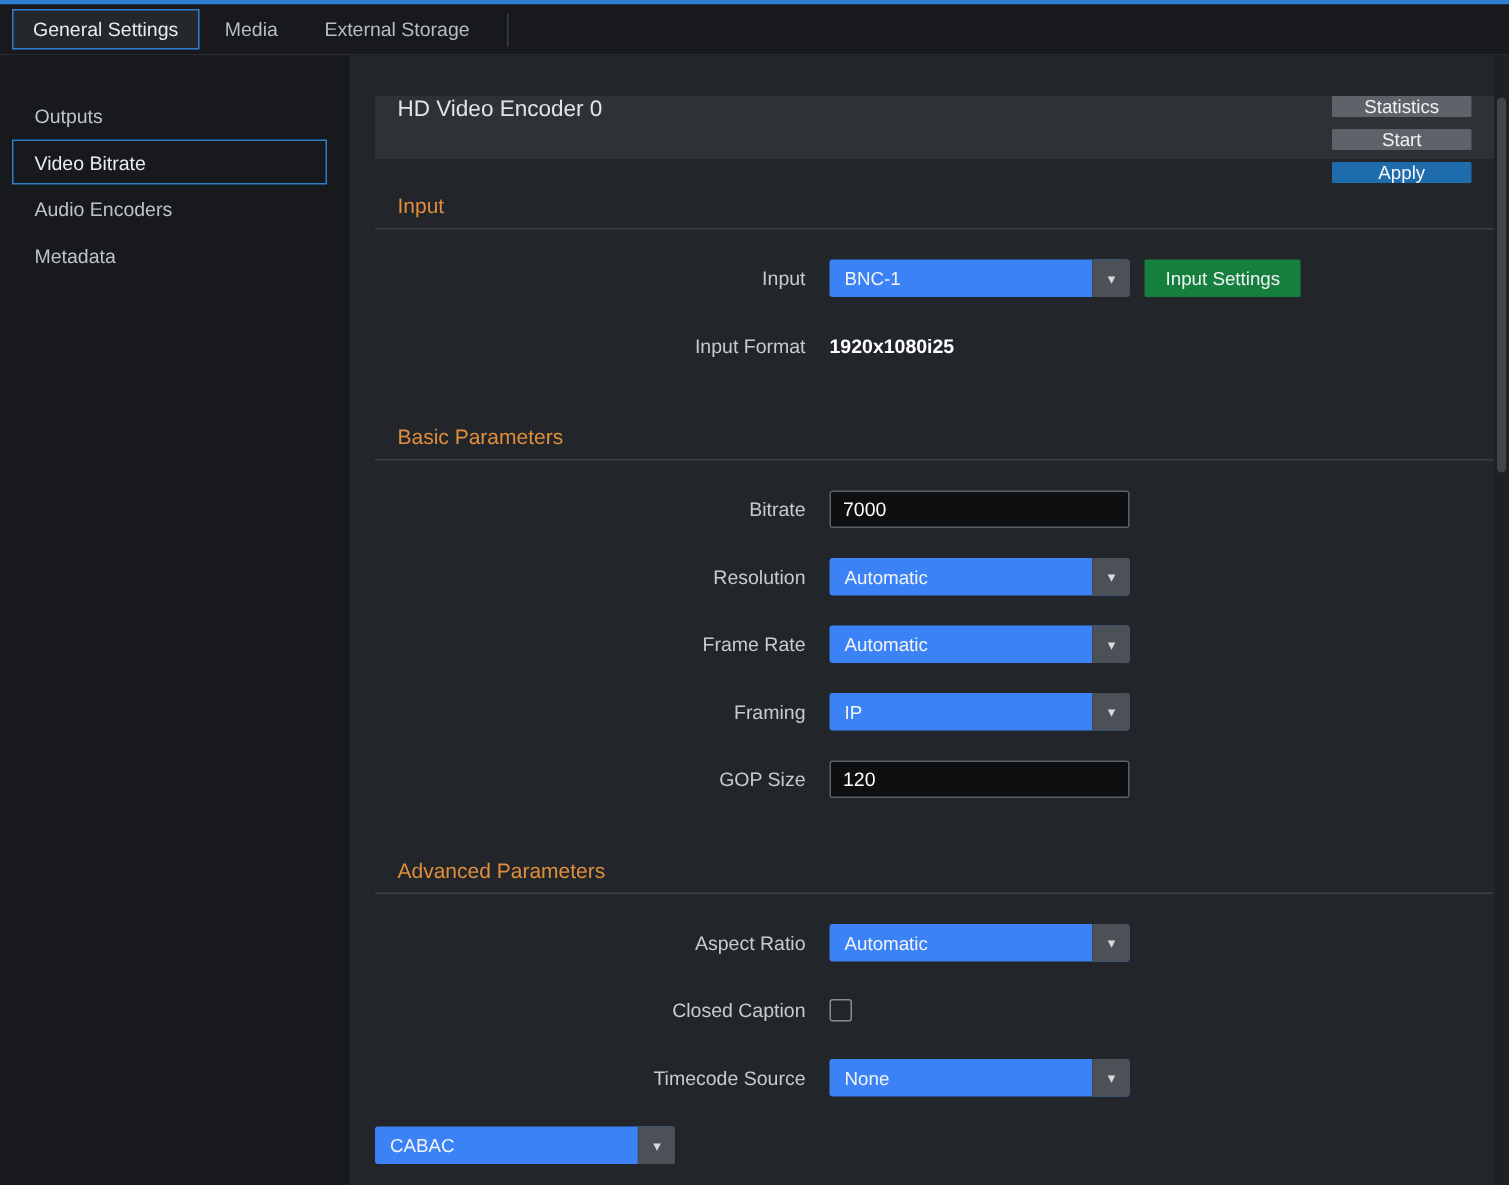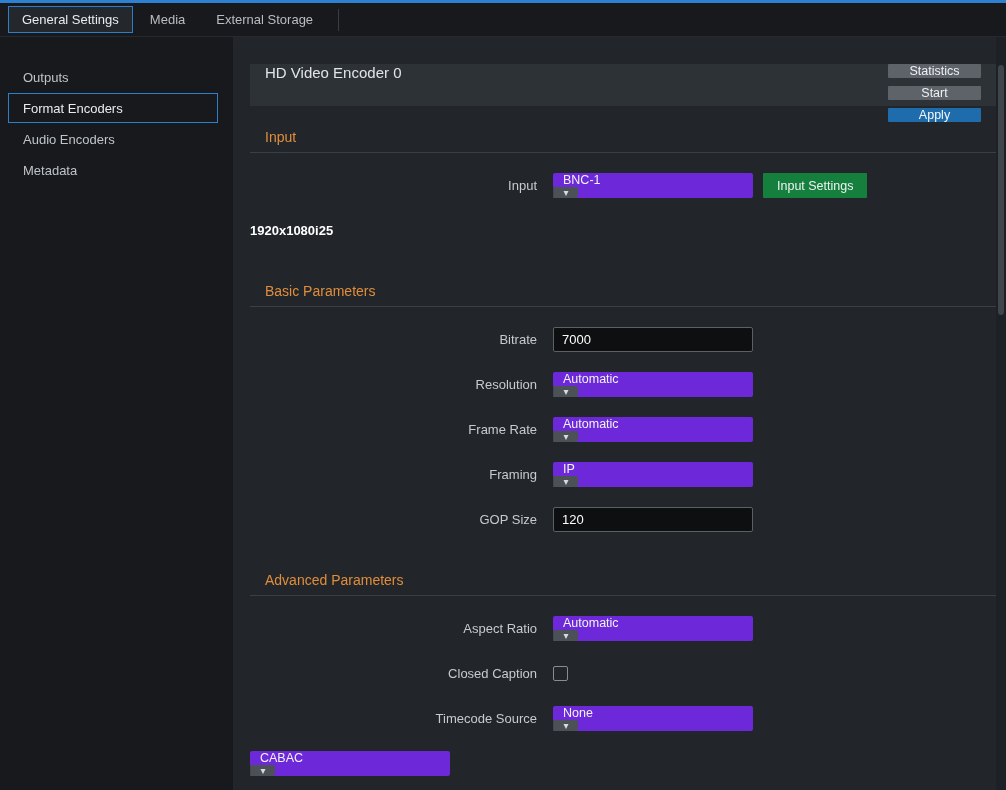--- a/index.html
+++ b/index.html
@@ -27,21 +27,21 @@
   .btn { height:25px; min-width:90px; padding:0 12px; background:#5d6369; color:#eef0f2; font-size:12.5px; border:none; border-radius:1px; font-family:inherit; cursor:pointer; }
   .btn.primary { background:#1e6cab; min-width:93px; color:#f4f7fa; }
 
   .section-title { color:#e08d3c; font-size:14px; margin:40px 0 7px 15px; }
   .section-title.first { margin-top:23px; }
   .divider { height:1px; background:#3a3f45; }
 
   .form-row { display:flex; align-items:center; margin-top:20px; height:25px; }
   .row-label { width:303px; padding-right:16px; text-align:right; font-size:13px; color:#c6cbd0; flex:none; }
 
-  .dropdown { width:200px; height:25px; background:#6d28d9; border-radius:2px; display:flex; align-items:flex-start; cursor:pointer;flex-direction:column; }
+  .dropdown { width:200px; height:25px; background:#3b82f6; border-radius:2px; display:flex; align-items:center; cursor:pointer; }
   .dropdown .val { flex:1; padding-left:10px; font-size:12.5px; color:#f1f3f4; }
   .dropdown .chev { width:25px; height:100%; background:#4c5158; border-left:1px solid #43484e; border-radius:0 2px 2px 0; display:flex; align-items:center; justify-content:center; color:#d8dbde; font-size:10px; }
 
   .text-input { width:200px; height:25px; background:#0d0f11; border:1px solid #5a6066; border-radius:2px; color:#fdfdfd; font-size:13px; padding:0 8px; font-family:inherit; }
   .static-value { font-size:13px; font-weight:bold; color:#ffffff; }
   .side-btn { margin-left:10px; height:25px; padding:0 14px; background:#15803d; color:#eef0f2; border:none; border-radius:1px; font-size:12.5px; font-family:inherit; cursor:pointer; }
   .checkbox { width:15px; height:15px; border:1px solid #878d93; border-radius:2px; background:#22262b; cursor:pointer; }
 
   .scrollbar { position:absolute; top:0; right:0; bottom:0; width:10px; background:#1d2024; }
   .scrollbar .thumb { position:absolute; top:28px; left:2px; width:6px; height:250px; background:#3f454b; border-radius:3px; }
@@ -55,21 +55,21 @@
   <div class="tab active">General Settings</div>
   <div class="tab">Media</div>
   <div class="tab">External Storage</div>
   <div class="tab-sep"></div>
 </div>
 
 <div class="layout">
 
   <div class="sidebar">
     <div class="side-item">Outputs</div>
-    <div class="side-item selected">Format Encoders</div>
+    <div class="side-item selected">Video Bitrate</div>
     <div class="side-item">Audio Encoders</div>
     <div class="side-item">Metadata</div>
   </div>
 
   <div class="main">
 
     <div class="panel-header">
       <div class="panel-title">HD Video Encoder 0</div>
       <div class="header-buttons">
         <button class="btn">Statistics</button>
@@ -85,20 +85,21 @@
       <div class="form-row">
         <div class="row-label">Input</div>
         <div class="dropdown">
           <span class="val">BNC-1</span>
           <span class="chev">▾</span>
         </div>
         <button class="side-btn">Input Settings</button>
       </div>
 
       <div class="form-row">
+        <div class="row-label">Input Format</div>
         <div class="static-value">1920x1080i25</div>
       </div>
     </div>
 
     <div>
       <div class="section-title">Basic Parameters</div>
       <div class="divider"></div>
 
       <div class="form-row">
         <div class="row-label">Bitrate</div>

